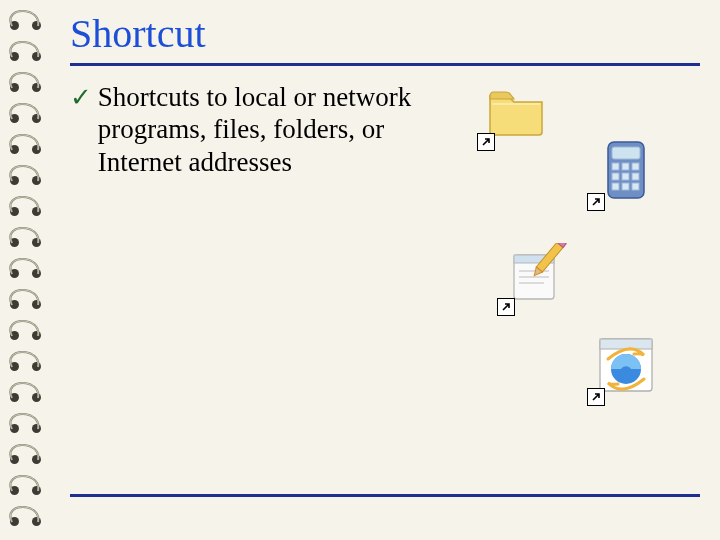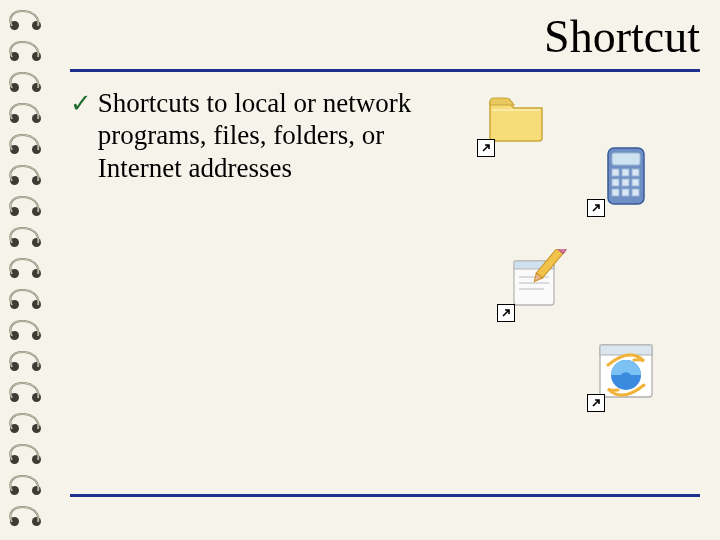--- a/index.html
+++ b/index.html
@@ -41,25 +41,25 @@
 
   .content {
     position: absolute;
     left: 60px;
     top: 0;
     right: 10px;
     bottom: 10px;
     padding: 0 10px;
   }
   .title {
-    text-align: right;
-    font-size: 46px;
+    text-align: left;
+    font-size: 40px;
     margin-top: 10px;
     margin-bottom: 6px;
-    color: #000000;
+    color: #1d4ed8;
   }
   .hr {
     border: none;
     border-top: 3px solid #1e2f8f;
     margin: 0;
   }
   .hr2 {
     position: absolute;
     left: 70px;
     right: 20px;

